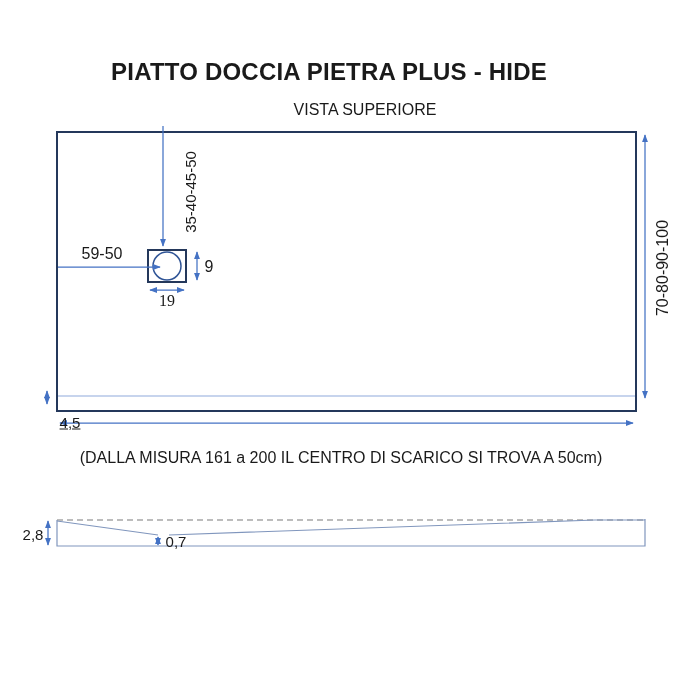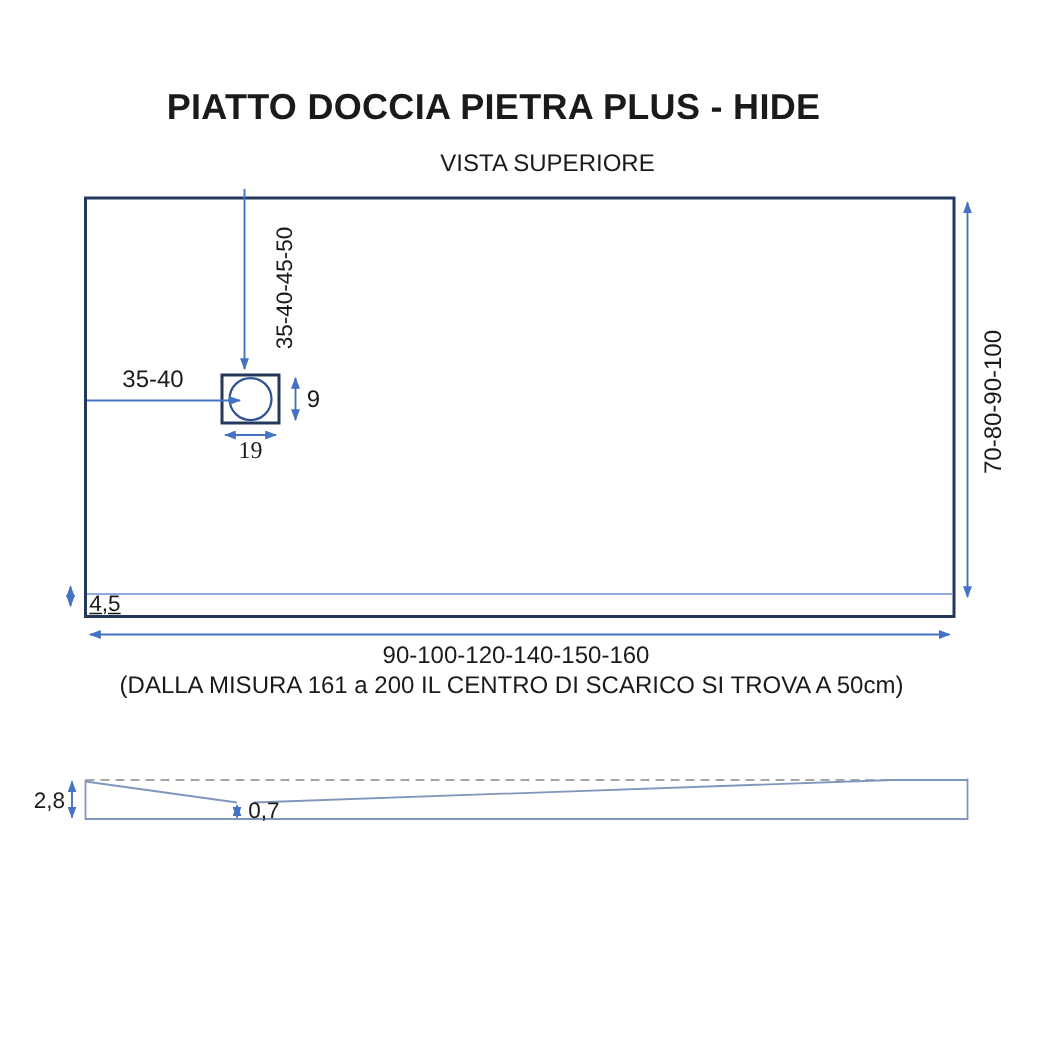--- a/index.html
+++ b/index.html
@@ -50,31 +50,30 @@
     <line x1="48" y1="521" x2="48" y2="545" stroke="#4472c4" stroke-width="1.25" marker-start="url(#ah)" marker-end="url(#ah)"></line>
     <line x1="158" y1="537" x2="158" y2="545" stroke="#4472c4" stroke-width="1.25" marker-start="url(#ah)" marker-end="url(#ah)"></line>
   </svg>
 
   <div class="abs center viewlabel" style="left:365px;top:110px;">VISTA SUPERIORE</div>
 
   <div class="abs center title" style="left:329px;top:72px;">PIATTO DOCCIA PIETRA PLUS - HIDE</div>
 
   <div class="abs vtext dim-sm" style="left:190px;top:192px;">35-40-45-50</div>
 
-  <div class="abs center dim" style="left:102px;top:254px;">35-40</div>
+  <div class="abs center dim" style="left:102px;top:254px;">59-50</div>
 
   <div class="abs center dim" style="left:209px;top:267px;">9</div>
 
   <div class="abs center dim" style="left:167px;top:301px;font-family:Liberation Serif, serif;">19</div>
 
   <div class="abs vtext dim" style="left:663px;top:268px;">70-80-90-100</div>
 
-  <div class="abs center dim-sm" style="left:70px;top:403px;text-decoration:underline;">4,5</div>
+  <div class="abs center dim-sm" style="left:70px;top:422px;text-decoration:underline;">4,5</div>
 
-  <div class="abs center dim" style="left:344px;top:438px;">90-100-120-140-150-160</div>
 
   <div class="abs center dim" style="left:341px;top:458px;">(DALLA MISURA 161 a 200 IL CENTRO DI SCARICO SI TROVA A 50cm)</div>
 
 
   <div class="abs center dim-sm" style="left:33px;top:534px;">2,8</div>
 
   <div class="abs center dim-sm" style="left:176px;top:541px;">0,7</div>
 
 </div>
 

